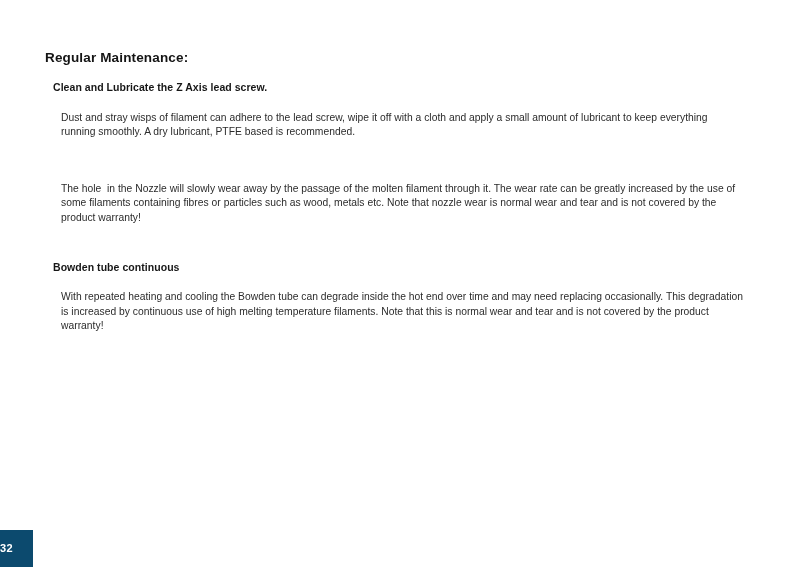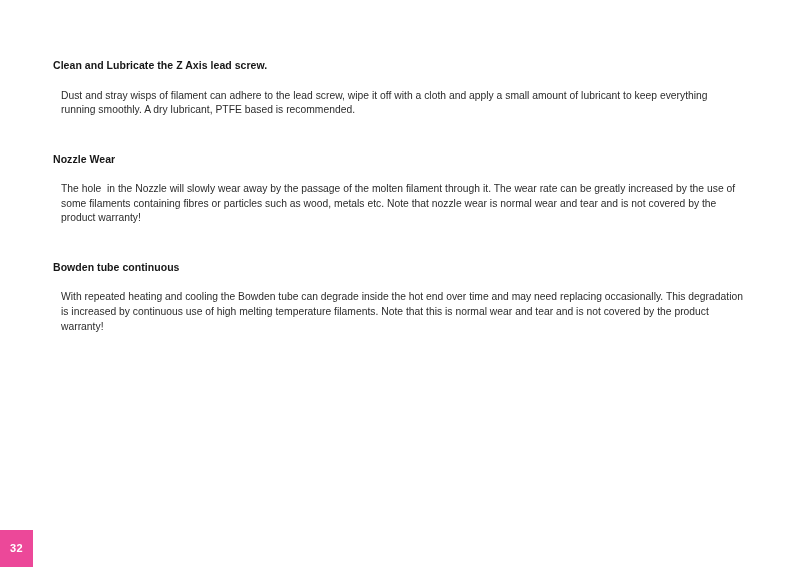--- a/index.html
+++ b/index.html
@@ -66,50 +66,50 @@
   }
 
   .spacer-sm { height: 10px; }
 
   .page-number-badge {
     position: absolute;
     left: 0;
     bottom: 0;
     width: 33px;
     height: 37px;
-    background: #ec4899;
+    background: #0c4a6e;
     display: flex;
     align-items: center;
-    justify-content: center;
+    justify-content: flex-start;
   }
   .page-number-badge .num {
     color: #ffffff;
     font-size: 11px;
     font-weight: bold;
     letter-spacing: 0.3px;
     line-height: 1;
   }
 </style>
 </head>
 <body>
 
 <div class="page">
 
   <div class="content">
 
+    <h1 class="page-title">Regular Maintenance:</h1>
 
     <div class="section">
       <div class="section-heading">Clean and Lubricate the Z Axis lead screw.</div>
       <p class="section-body">Dust and stray wisps of filament can adhere to the lead screw, wipe it off with a cloth and apply a small amount of lubricant to keep everything running smoothly. A dry lubricant, PTFE based is recommended.</p>
     </div>
 
     <div class="spacer-sm"></div>
 
     <div class="section">
-      <div class="section-heading">Nozzle Wear</div>
       <p class="section-body">The hole  in the Nozzle will slowly wear away by the passage of the molten filament through it. The wear rate can be greatly increased by the use of some filaments containing fibres or particles such as wood, metals etc. Note that nozzle wear is normal wear and tear and is not covered by the product warranty!</p>
     </div>
 
     <div class="spacer-sm"></div>
 
     <div class="section">
       <div class="section-heading">Bowden tube continuous</div>
       <p class="section-body">With repeated heating and cooling the Bowden tube can degrade inside the hot end over time and may need replacing occasionally. This degradation is increased by continuous use of high melting temperature filaments. Note that this is normal wear and tear and is not covered by the product warranty!</p>
     </div>
 

